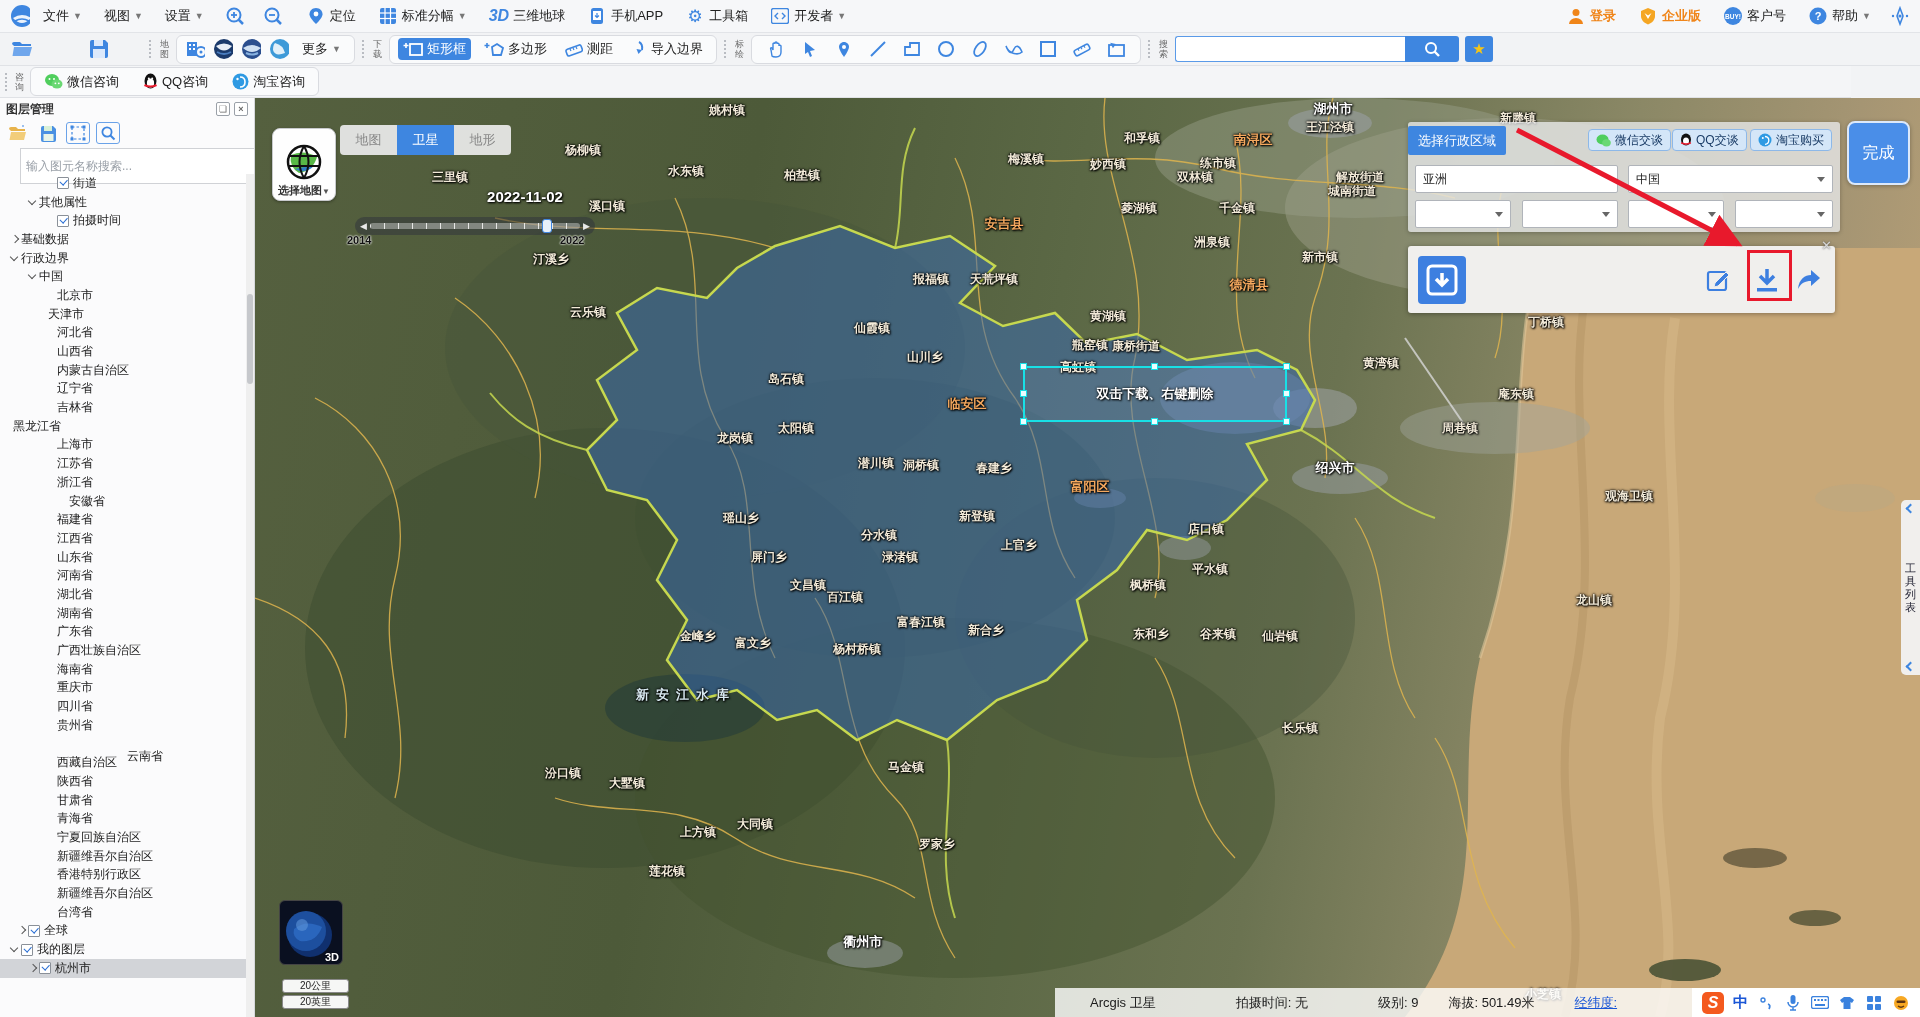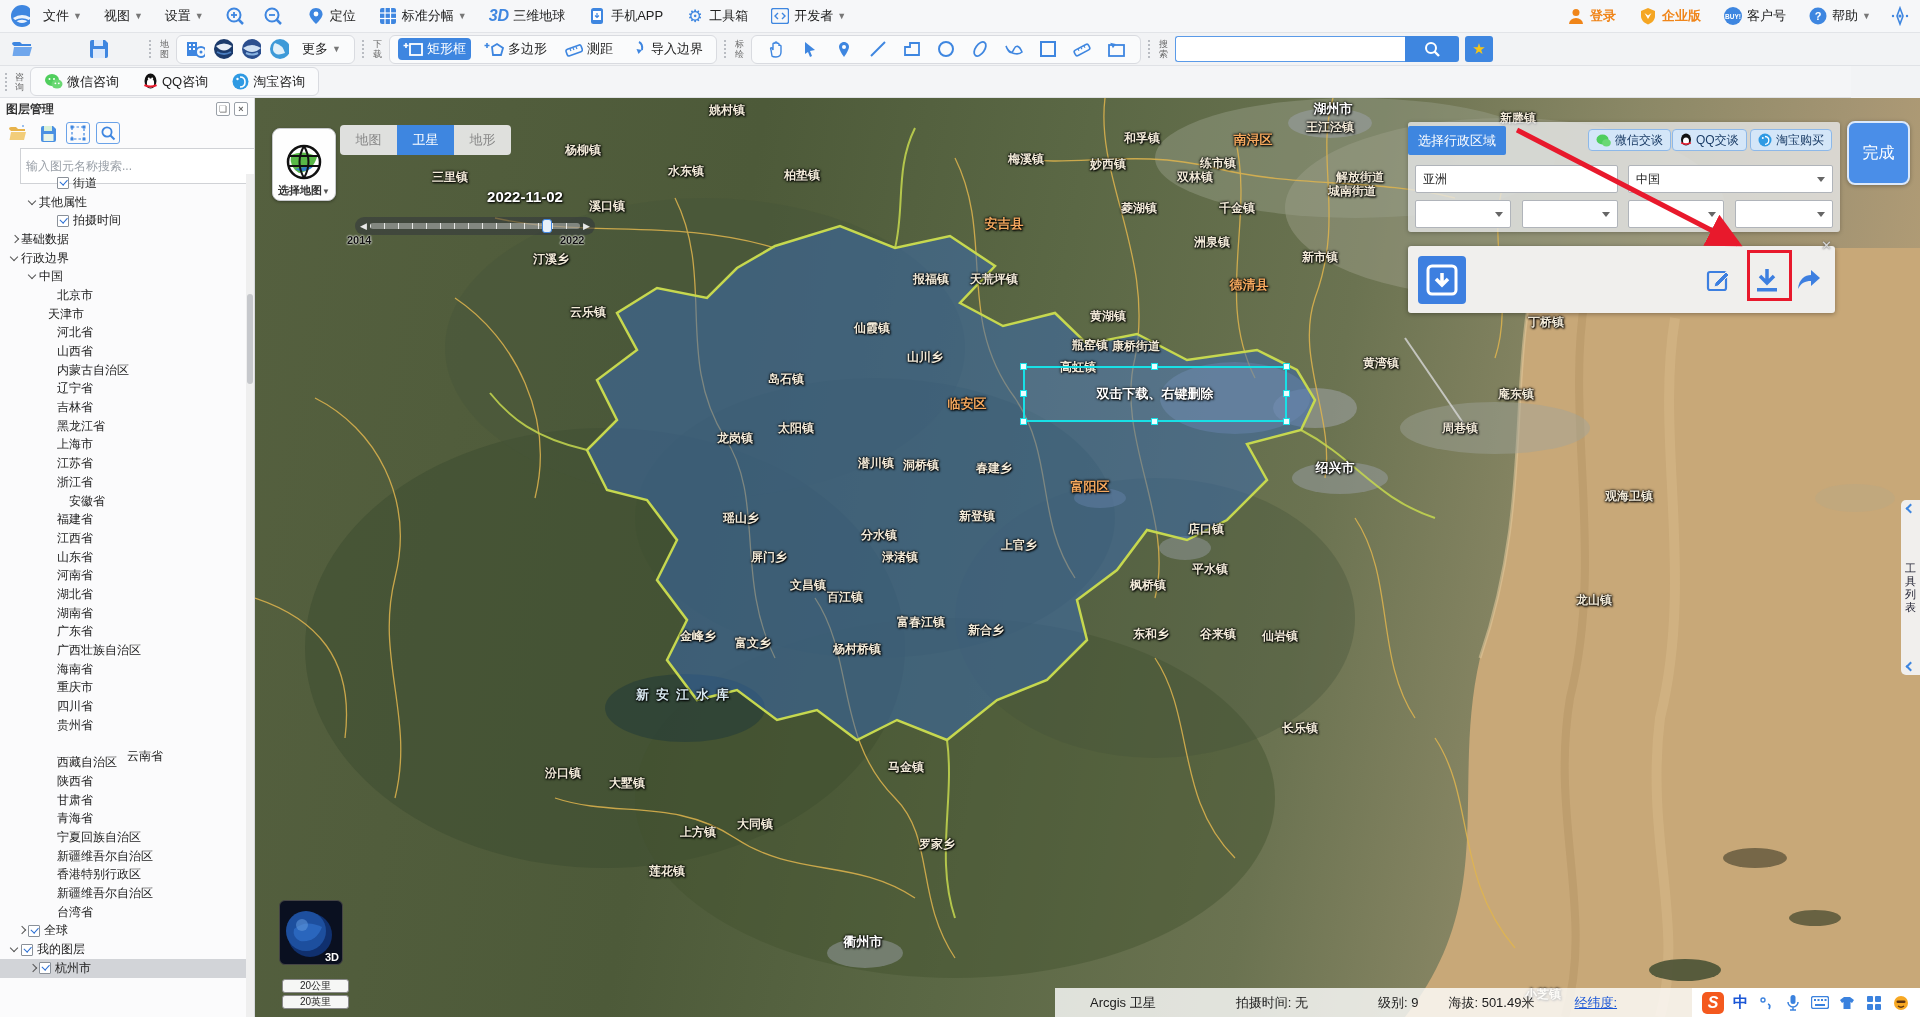--- a/index.html
+++ b/index.html
@@ -585,21 +585,21 @@
         <span>内蒙古自治区</span>
       </div>
       <div class="trow" style="padding-left: 44px;">
         <span class="exp"></span>
         <span>辽宁省</span>
       </div>
       <div class="trow" style="padding-left: 44px;">
         <span class="exp"></span>
         <span>吉林省</span>
       </div>
-      <div class="trow" style="padding-left: 44px;">
+      <div class="trow" style="">
         <span class="exp"></span>
         <span>黑龙江省</span>
       </div>
       <div class="trow" style="padding-left: 44px;">
         <span class="exp"></span>
         <span>上海市</span>
       </div>
       <div class="trow" style="padding-left: 44px;">
         <span class="exp"></span>
         <span>江苏省</span>

